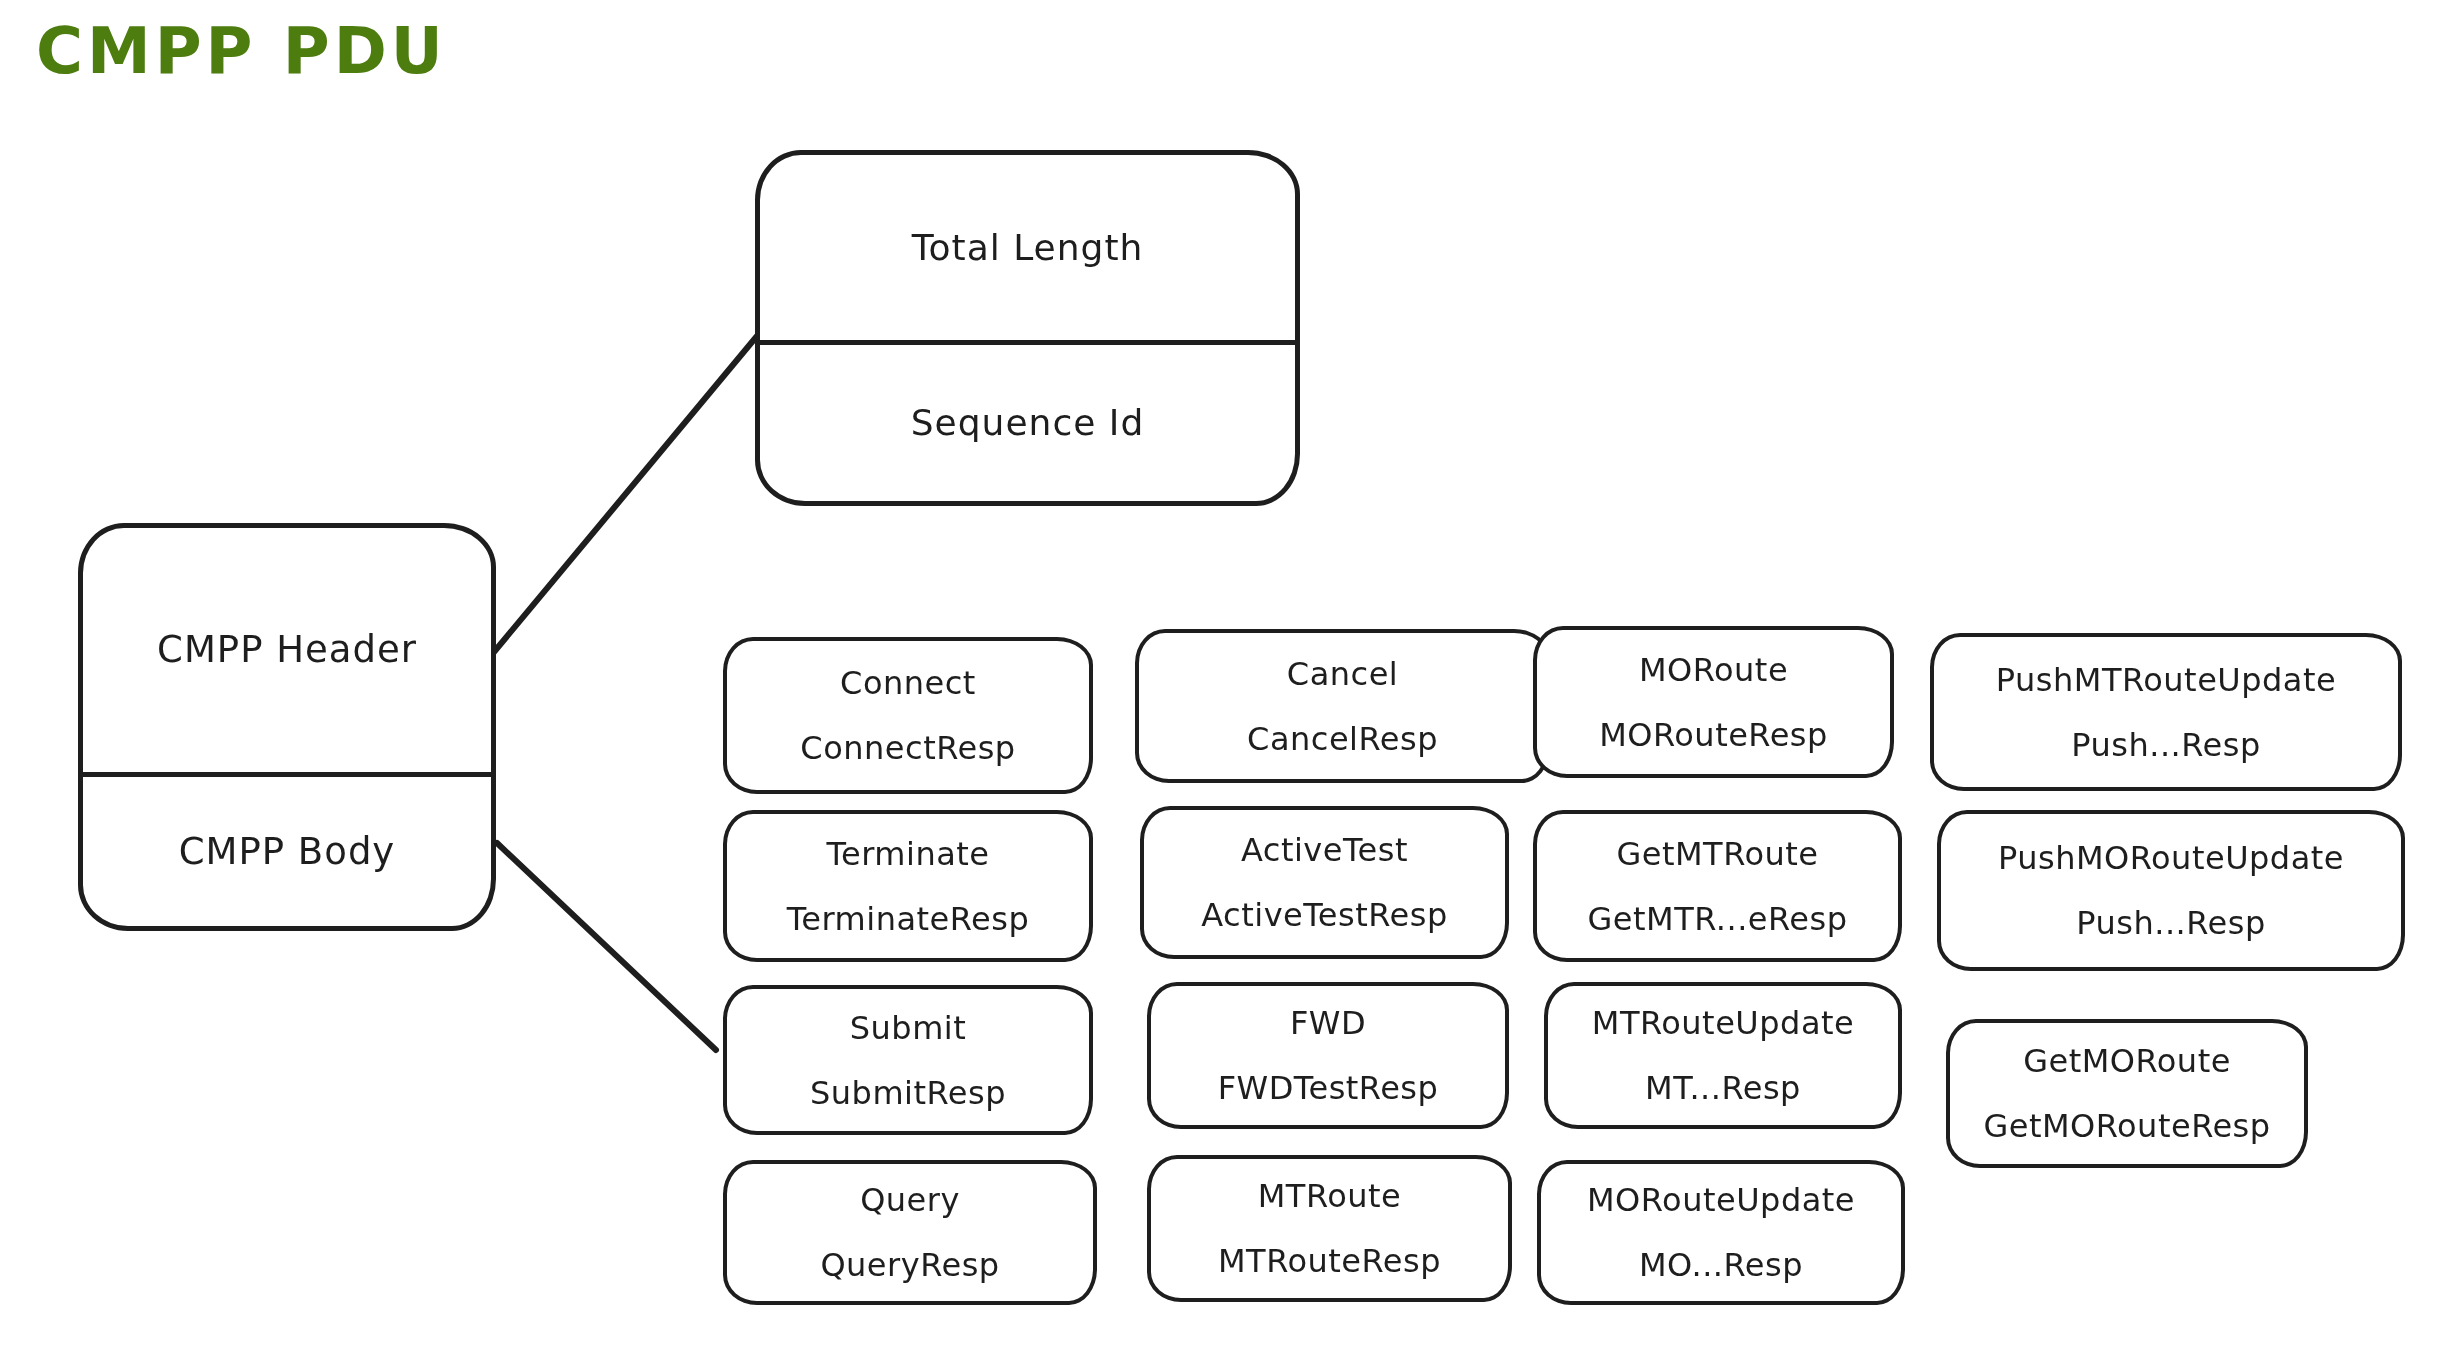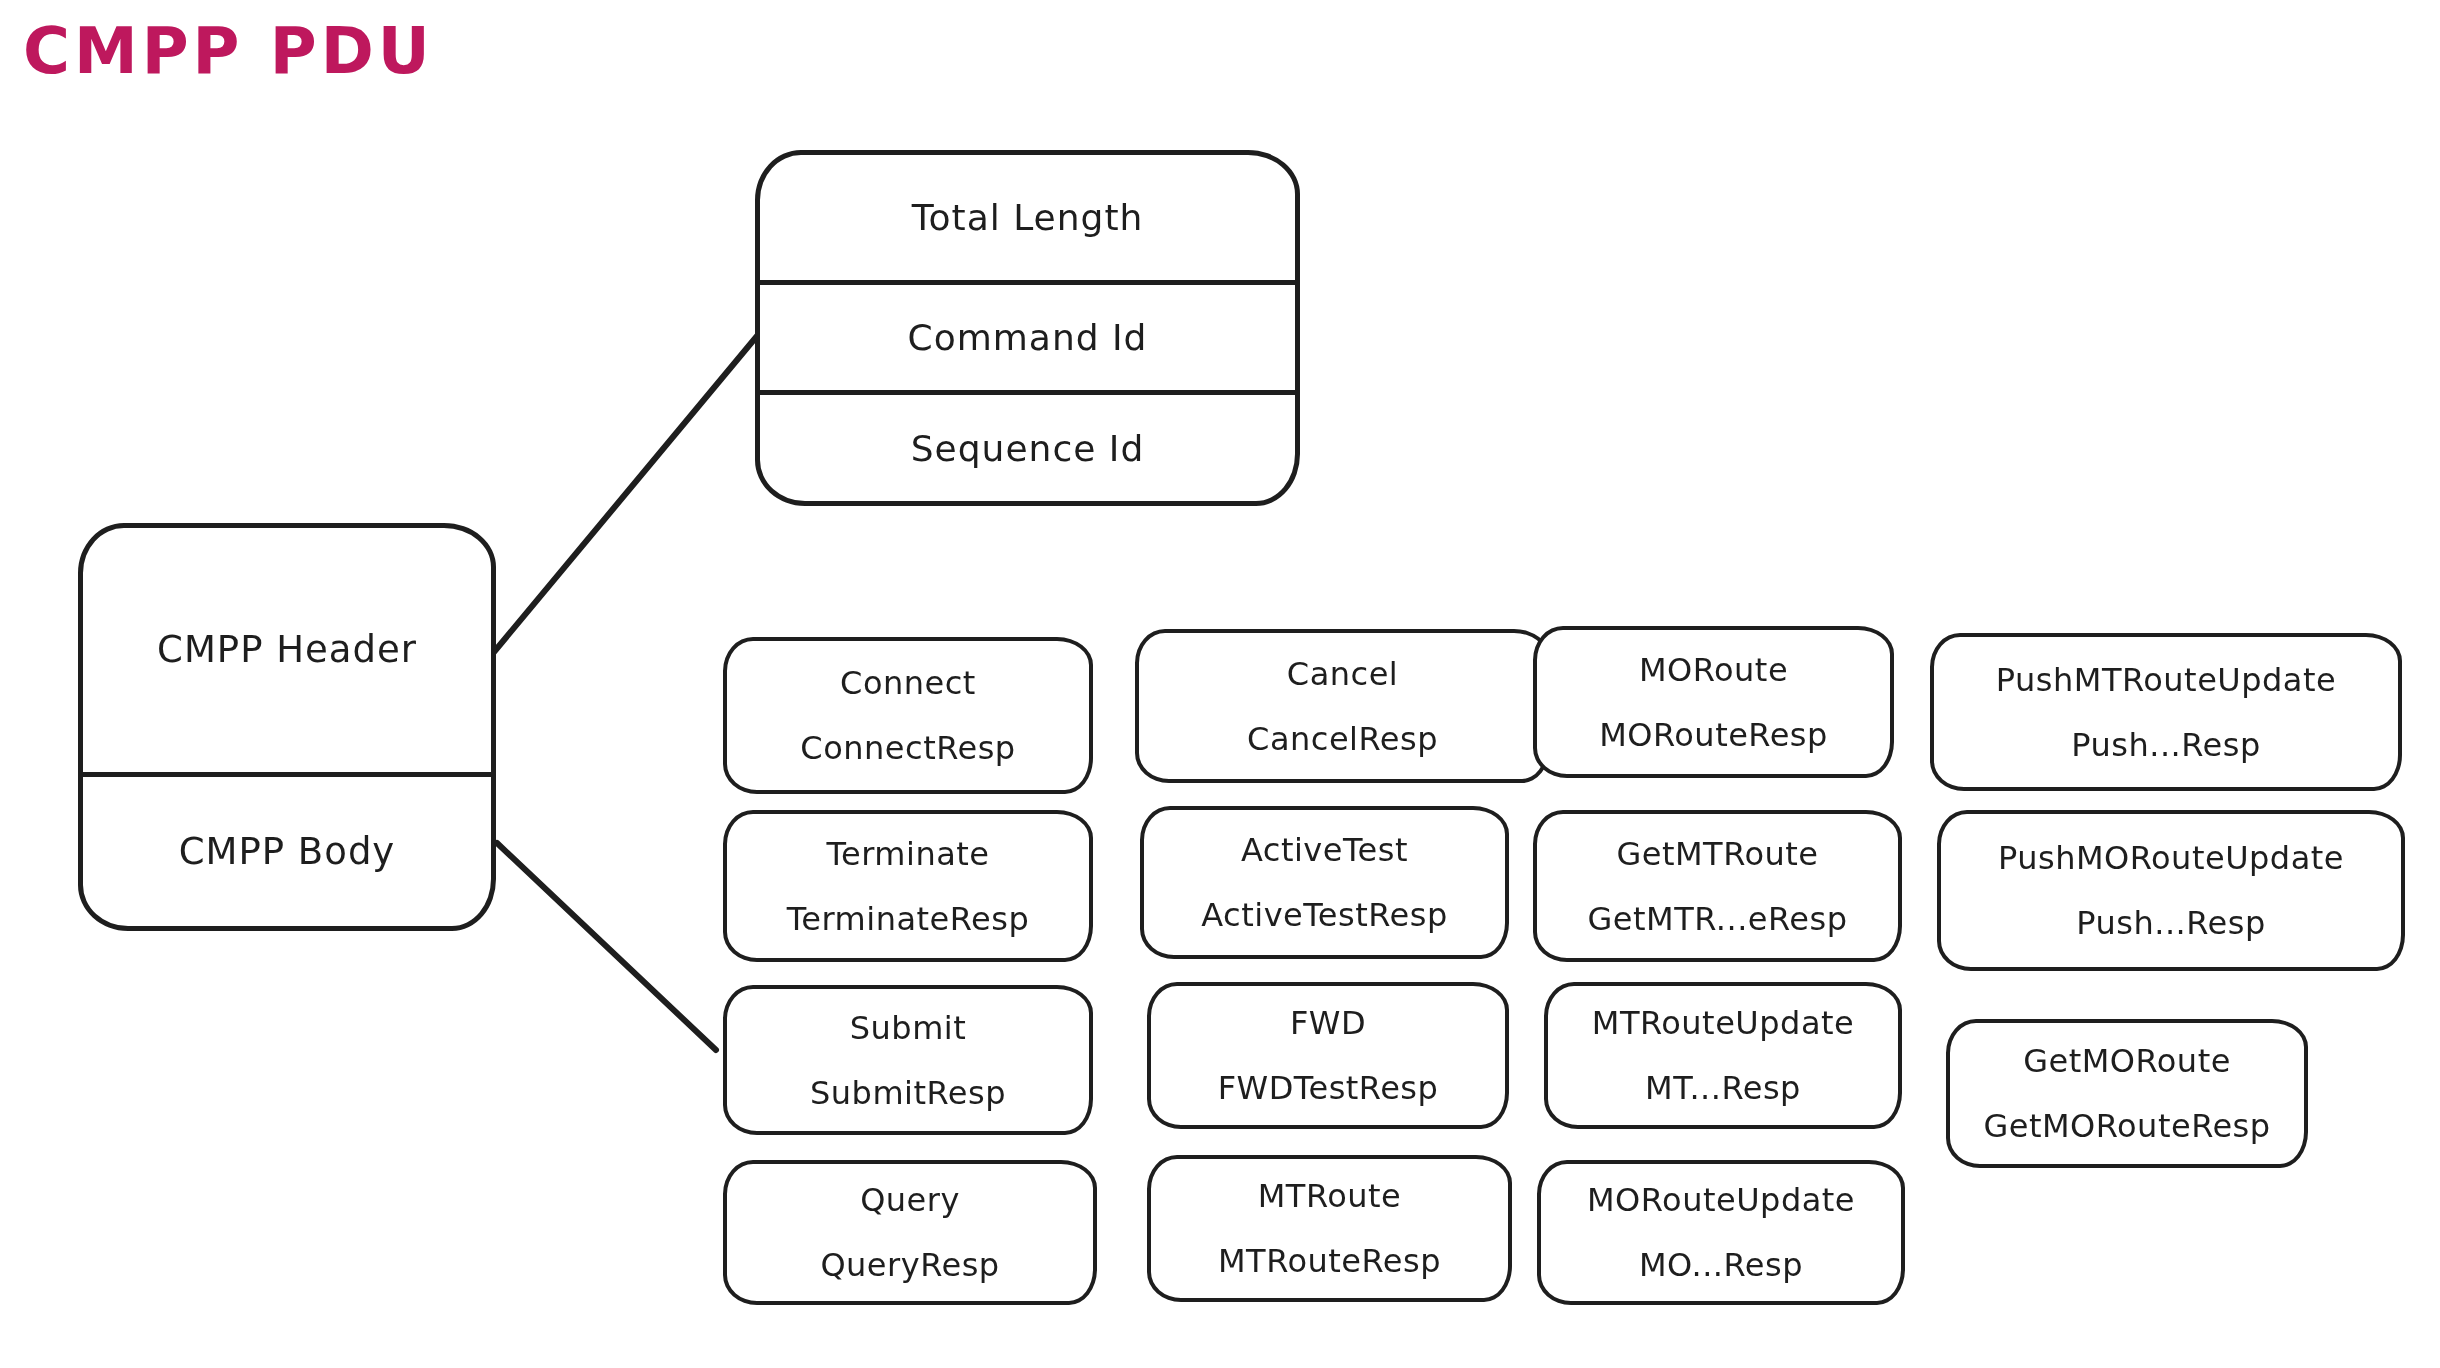--- a/index.html
+++ b/index.html
@@ -13,26 +13,26 @@
     color: #1e1e1e;
   }
   .canvas {
     position: relative;
     width: 2440px;
     height: 1368px;
     background: #ffffff;
   }
   .diagram-title {
     position: absolute;
-    left: 23px;
+    left: 36px;
     top: 14px;
     font-size: 64px;
     font-weight: 700;
     letter-spacing: 4px;
-    color: #be185d;
+    color: #4d7c0f;
   }
   .sketch-box {
     position: absolute;
     box-sizing: border-box;
     border: 5px solid #1e1e1e;
     background: #ffffff;
     border-radius: 46px 52px 44px 50px / 50px 44px 52px 46px;
   }
   
   .fields-box {
@@ -107,21 +107,20 @@
 
   <div class="diagram-title">CMPP PDU</div>
 
   <svg class="connectors" viewBox="0 0 2440 1368" xmlns="http://www.w3.org/2000/svg">
     <line x1="494" y1="652" x2="757" y2="336" stroke="#1e1e1e" stroke-width="6" stroke-linecap="round"></line>
     <line x1="497" y1="843" x2="716" y2="1050" stroke="#1e1e1e" stroke-width="6" stroke-linecap="round"></line>
   </svg>
 
   <div class="sketch-box fields-box">
     <div class="field-row">Total Length</div>
-    <div class="field-row">Command Id</div>
     <div class="field-row">Sequence Id</div>
   </div>
 
   <div class="sketch-box pdu-box">
     <div class="pdu-section header">CMPP Header</div>
     <div class="pdu-section body">CMPP Body</div>
   </div>
 
   <div id="pairs-grid">
       <div class="sketch-box pair-box" style="left: 723px; top: 637px; width: 370px; height: 157px;">

